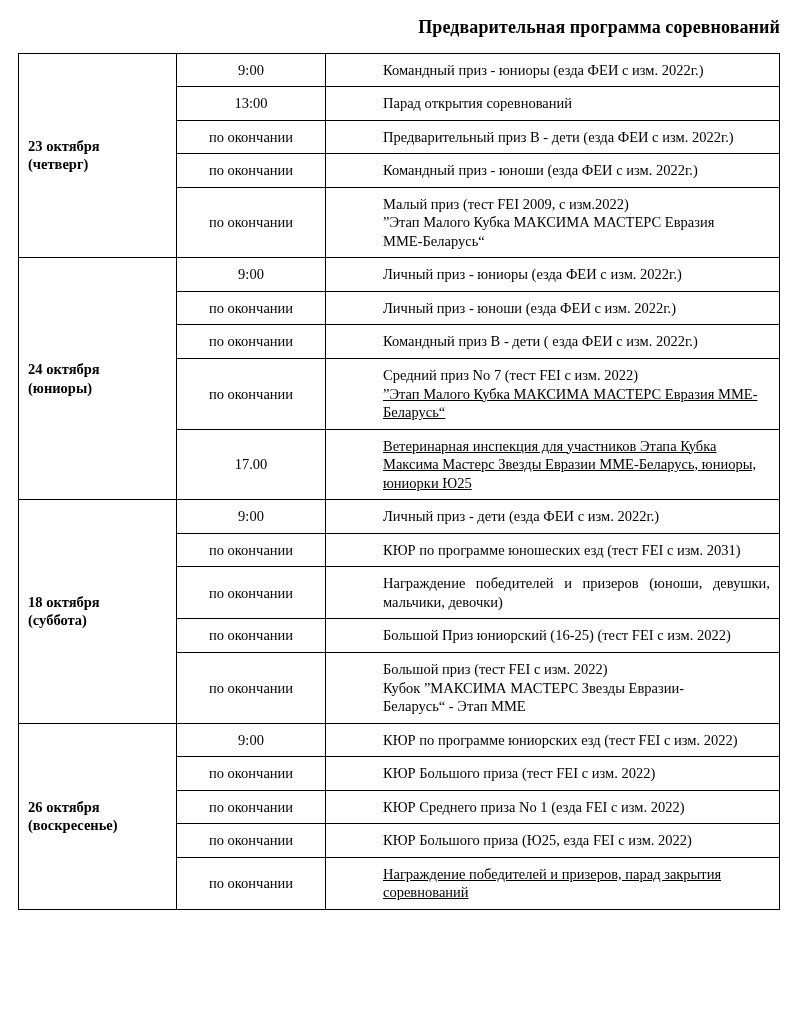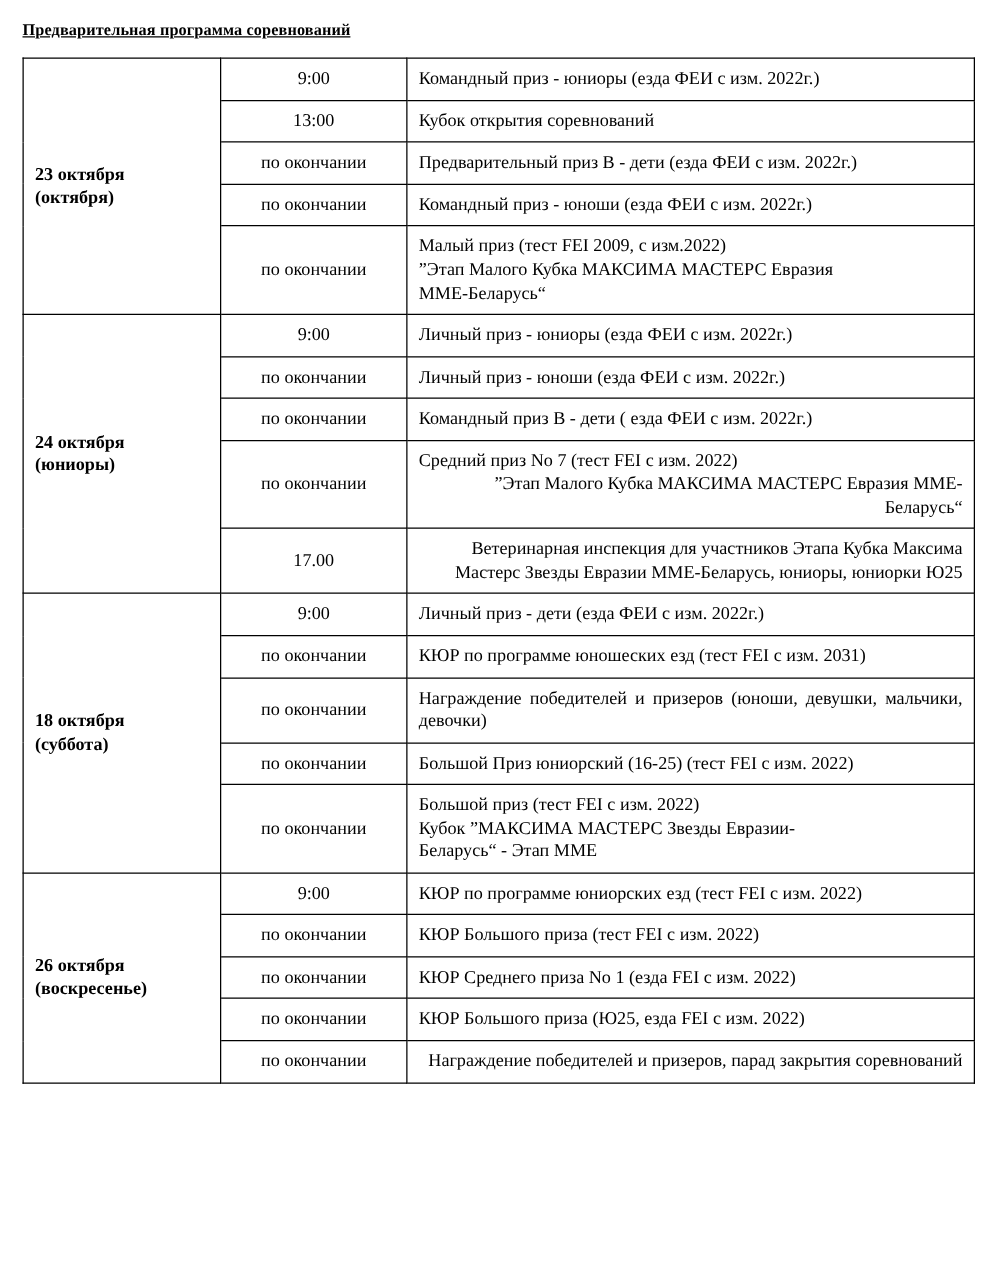--- a/index.html
+++ b/index.html
@@ -12,27 +12,26 @@
     min-height: 1024px;
     font-family: "Liberation Serif", "DejaVu Serif", serif;
     color: #000000;
   }
   .page {
     width: 798px;
     box-sizing: border-box;
     padding: 12px 18px 10px 18px;
   }
   .doc-title {
-    text-align: left;
+    text-align: right;
     font-weight: bold;
-    font-size: 13px;
+    font-size: 18px;
     line-height: 1.25;
     margin: 4px 0 14px 0;
     letter-spacing: 0.1px;
-    text-decoration: underline;
   }
   table.schedule {
     border-collapse: collapse;
     width: 762px;
     table-layout: fixed;
   }
   table.schedule td {
     border: 1px solid #000000;
     vertical-align: middle;
     font-size: 14.5px;
@@ -55,51 +54,53 @@
     padding: 7px 4px;
     margin-left: 23px;
   }
   td.event-cell {
     padding: 7px 9px 7px 9px;
     text-align: justify;
     text-justify: inter-word;
   }
   td.event-cell .ev-line {
     display: block;
+    margin-left: 48px;
   }
   .justify-block .ev-line {
     text-align: justify;
   }
   .justify-block .ev-line:last-child {
-    text-align: right;
+    text-align: left;
+    text-decoration: underline;
   }
 </style>
 </head>
 <body>
 
 <div class="page">
 
   <h1 class="doc-title">Предварительная программа соревнований</h1>
 
   <table class="schedule">
     <tbody>
         <tr>
           <td class="day-cell" rowspan="5">
             <span class="day-line">23 октября</span>
-            <span class="day-line">(октября)</span>
+            <span class="day-line">(четверг)</span>
           </td>
           <td class="time-cell">9:00</td>
           <td class="event-cell">
             <span class="ev-line">Командный приз - юниоры (езда ФЕИ с изм. 2022г.)</span>
           </td>
         </tr>
         <tr>
           <td class="time-cell">13:00</td>
           <td class="event-cell">
-            <span class="ev-line">Кубок открытия соревнований</span>
+            <span class="ev-line">Парад открытия соревнований</span>
           </td>
         </tr>
         <tr>
           <td class="time-cell">по окончании</td>
           <td class="event-cell">
             <span class="ev-line">Предварительный приз В - дети (езда ФЕИ с изм. 2022г.)</span>
           </td>
         </tr>
         <tr>
           <td class="time-cell">по окончании</td>

